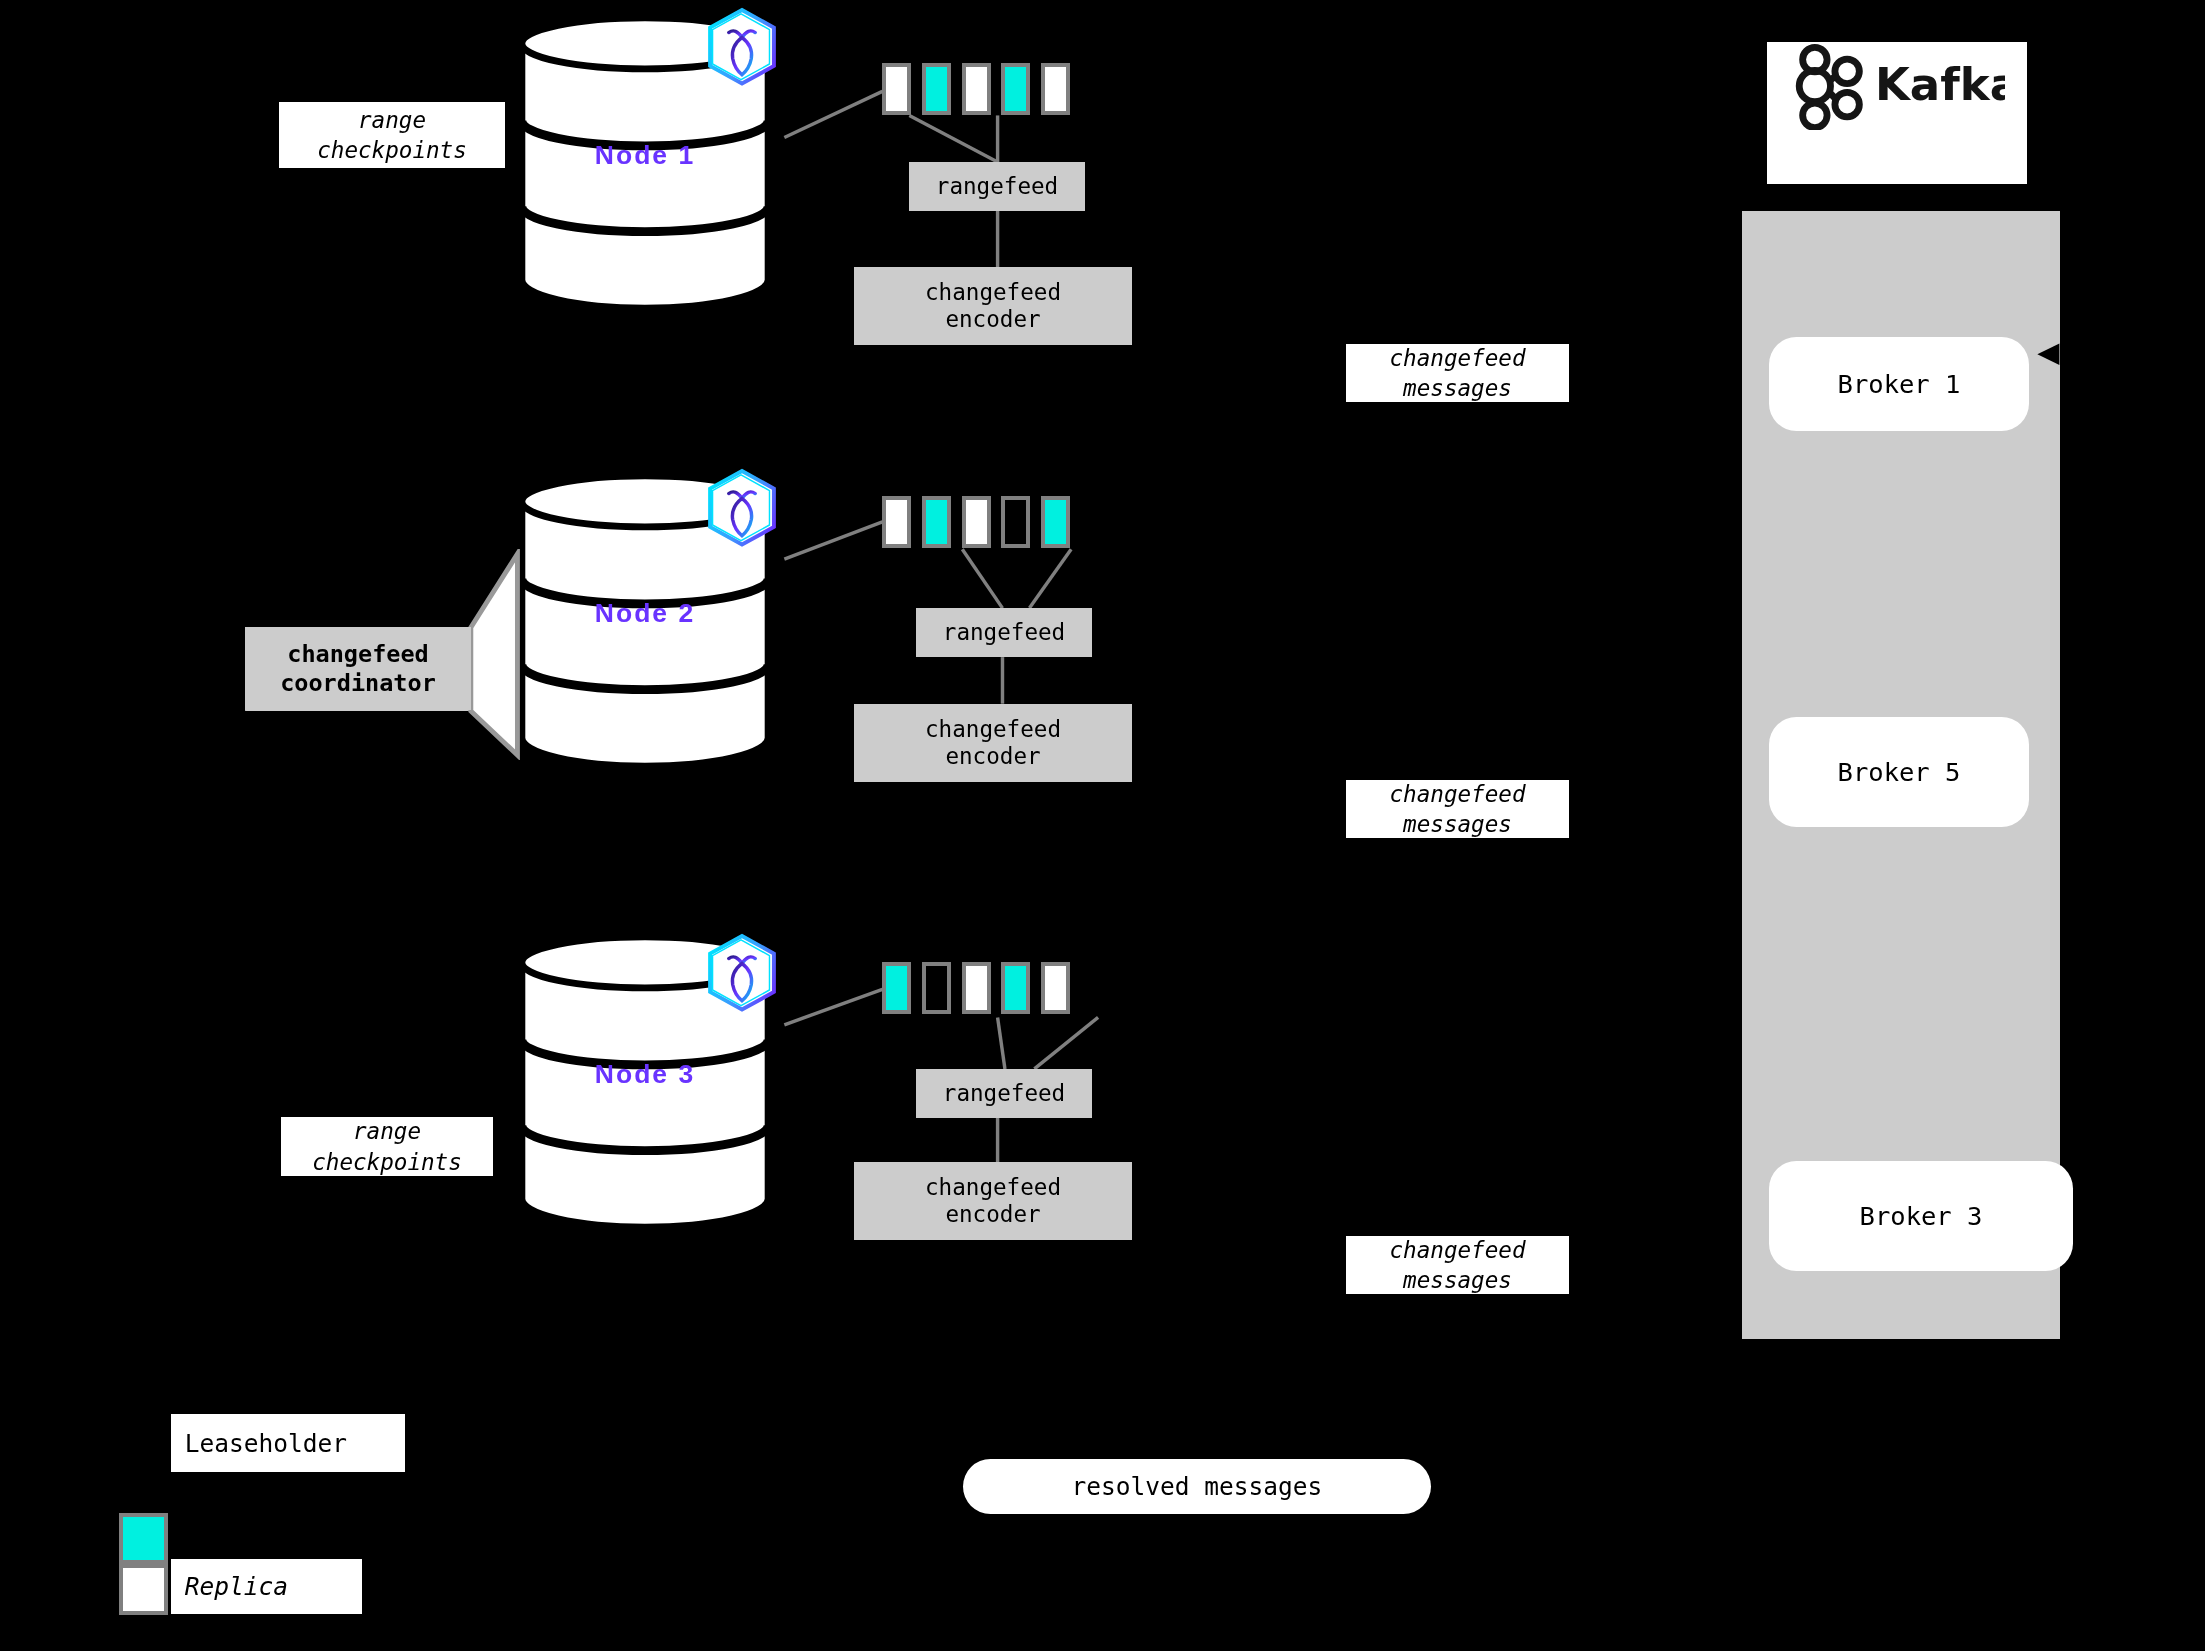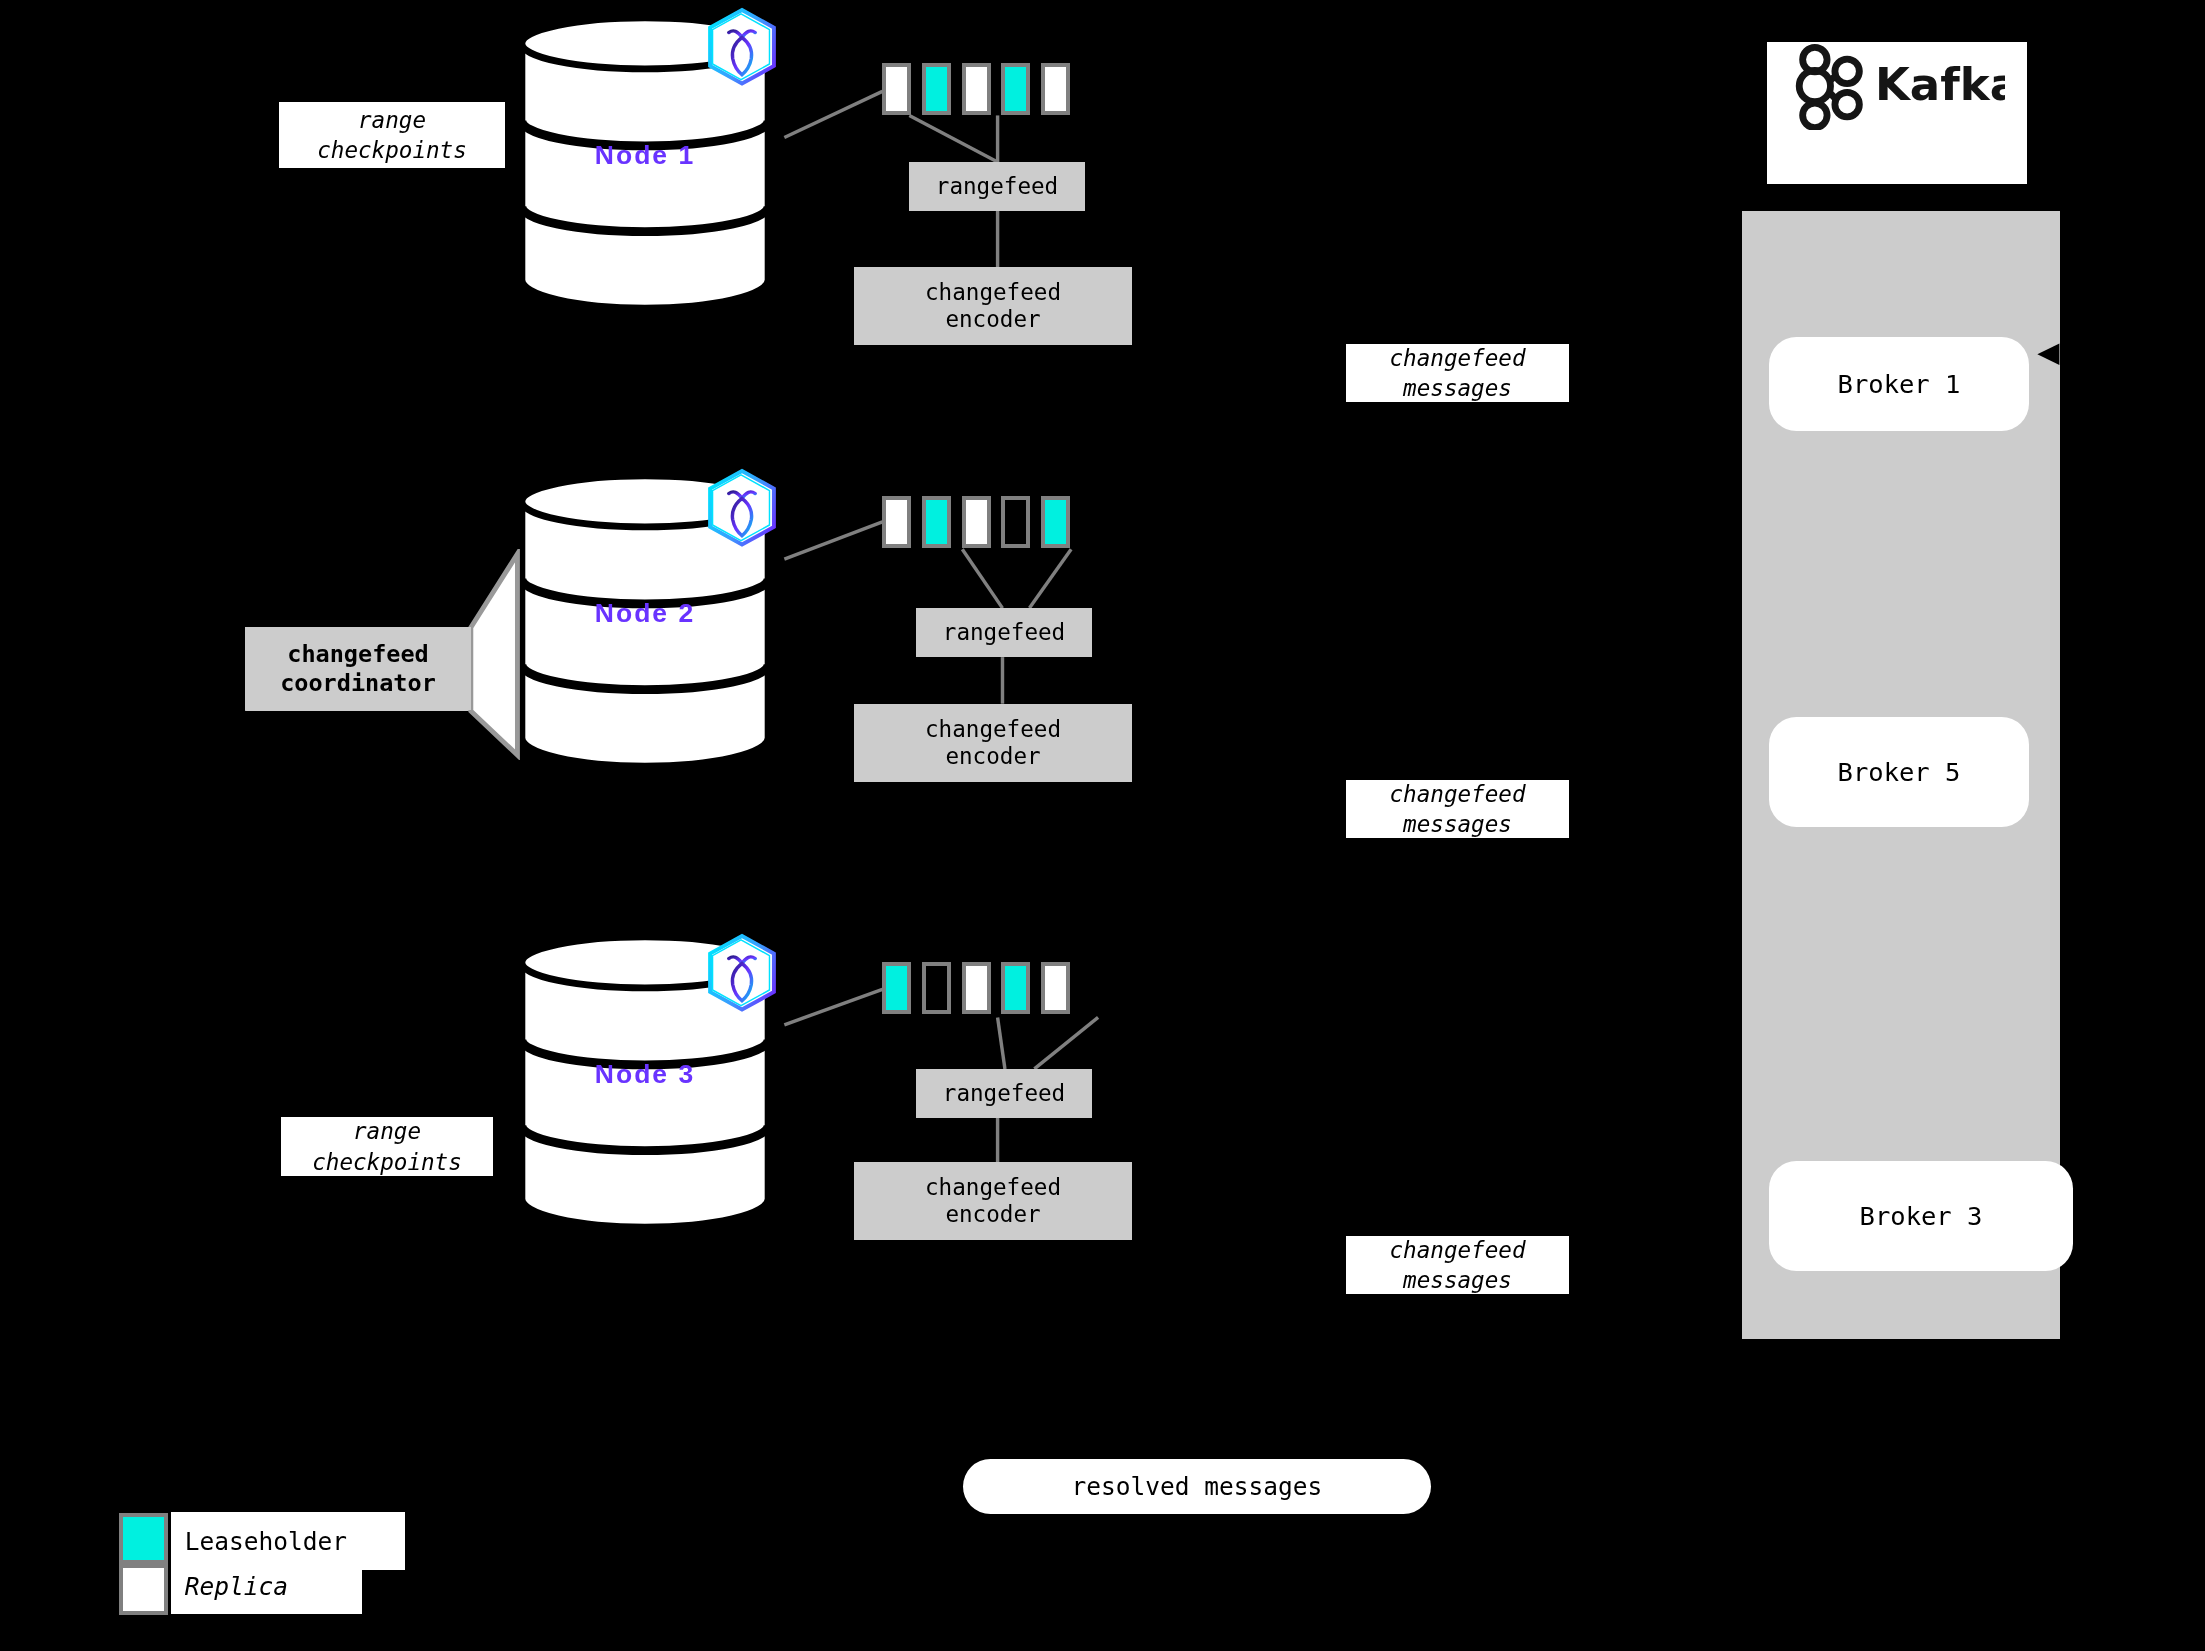--- a/index.html
+++ b/index.html
@@ -393,19 +393,19 @@
 
   <svg class="connector" width="2205" height="1652" viewBox="0 0 4498 3369">
     <polygon points="4201,700 4156,722 4201,744" fill="#000000"></polygon>
   </svg>
 
   <div class="broker" style="left:1769px; top:293px; width:260px; height:94px;margin-top:44px;">Broker 1</div>
   <div class="broker" style="left:1769px; top:717px; width:260px; height:110px;">Broker 5</div>
   <div class="broker" style="left:1769px; top:1161px; width:304px; height:110px;">Broker 3</div>
 
   <div class="legend-swatch leaseholder" style="left:119px; top:1513px; background:#00F0E0;"></div>
-  <div class="legend-text" style="left:171px; top:1512px; width:234px; height:58px;">Leaseholder</div>
+  <div class="legend-text" style="left:171px; top:1414px; width:234px; height:58px;">Leaseholder</div>
 
   <div class="legend-swatch replica" style="left:119px; top:1564px; background:#FFFFFF;"></div>
   <div class="legend-text" style="left:171px; top:1559px; width:191px; height:55px;font-style:italic;">Replica</div>
 
 </div>
 
 
 </body></html>

